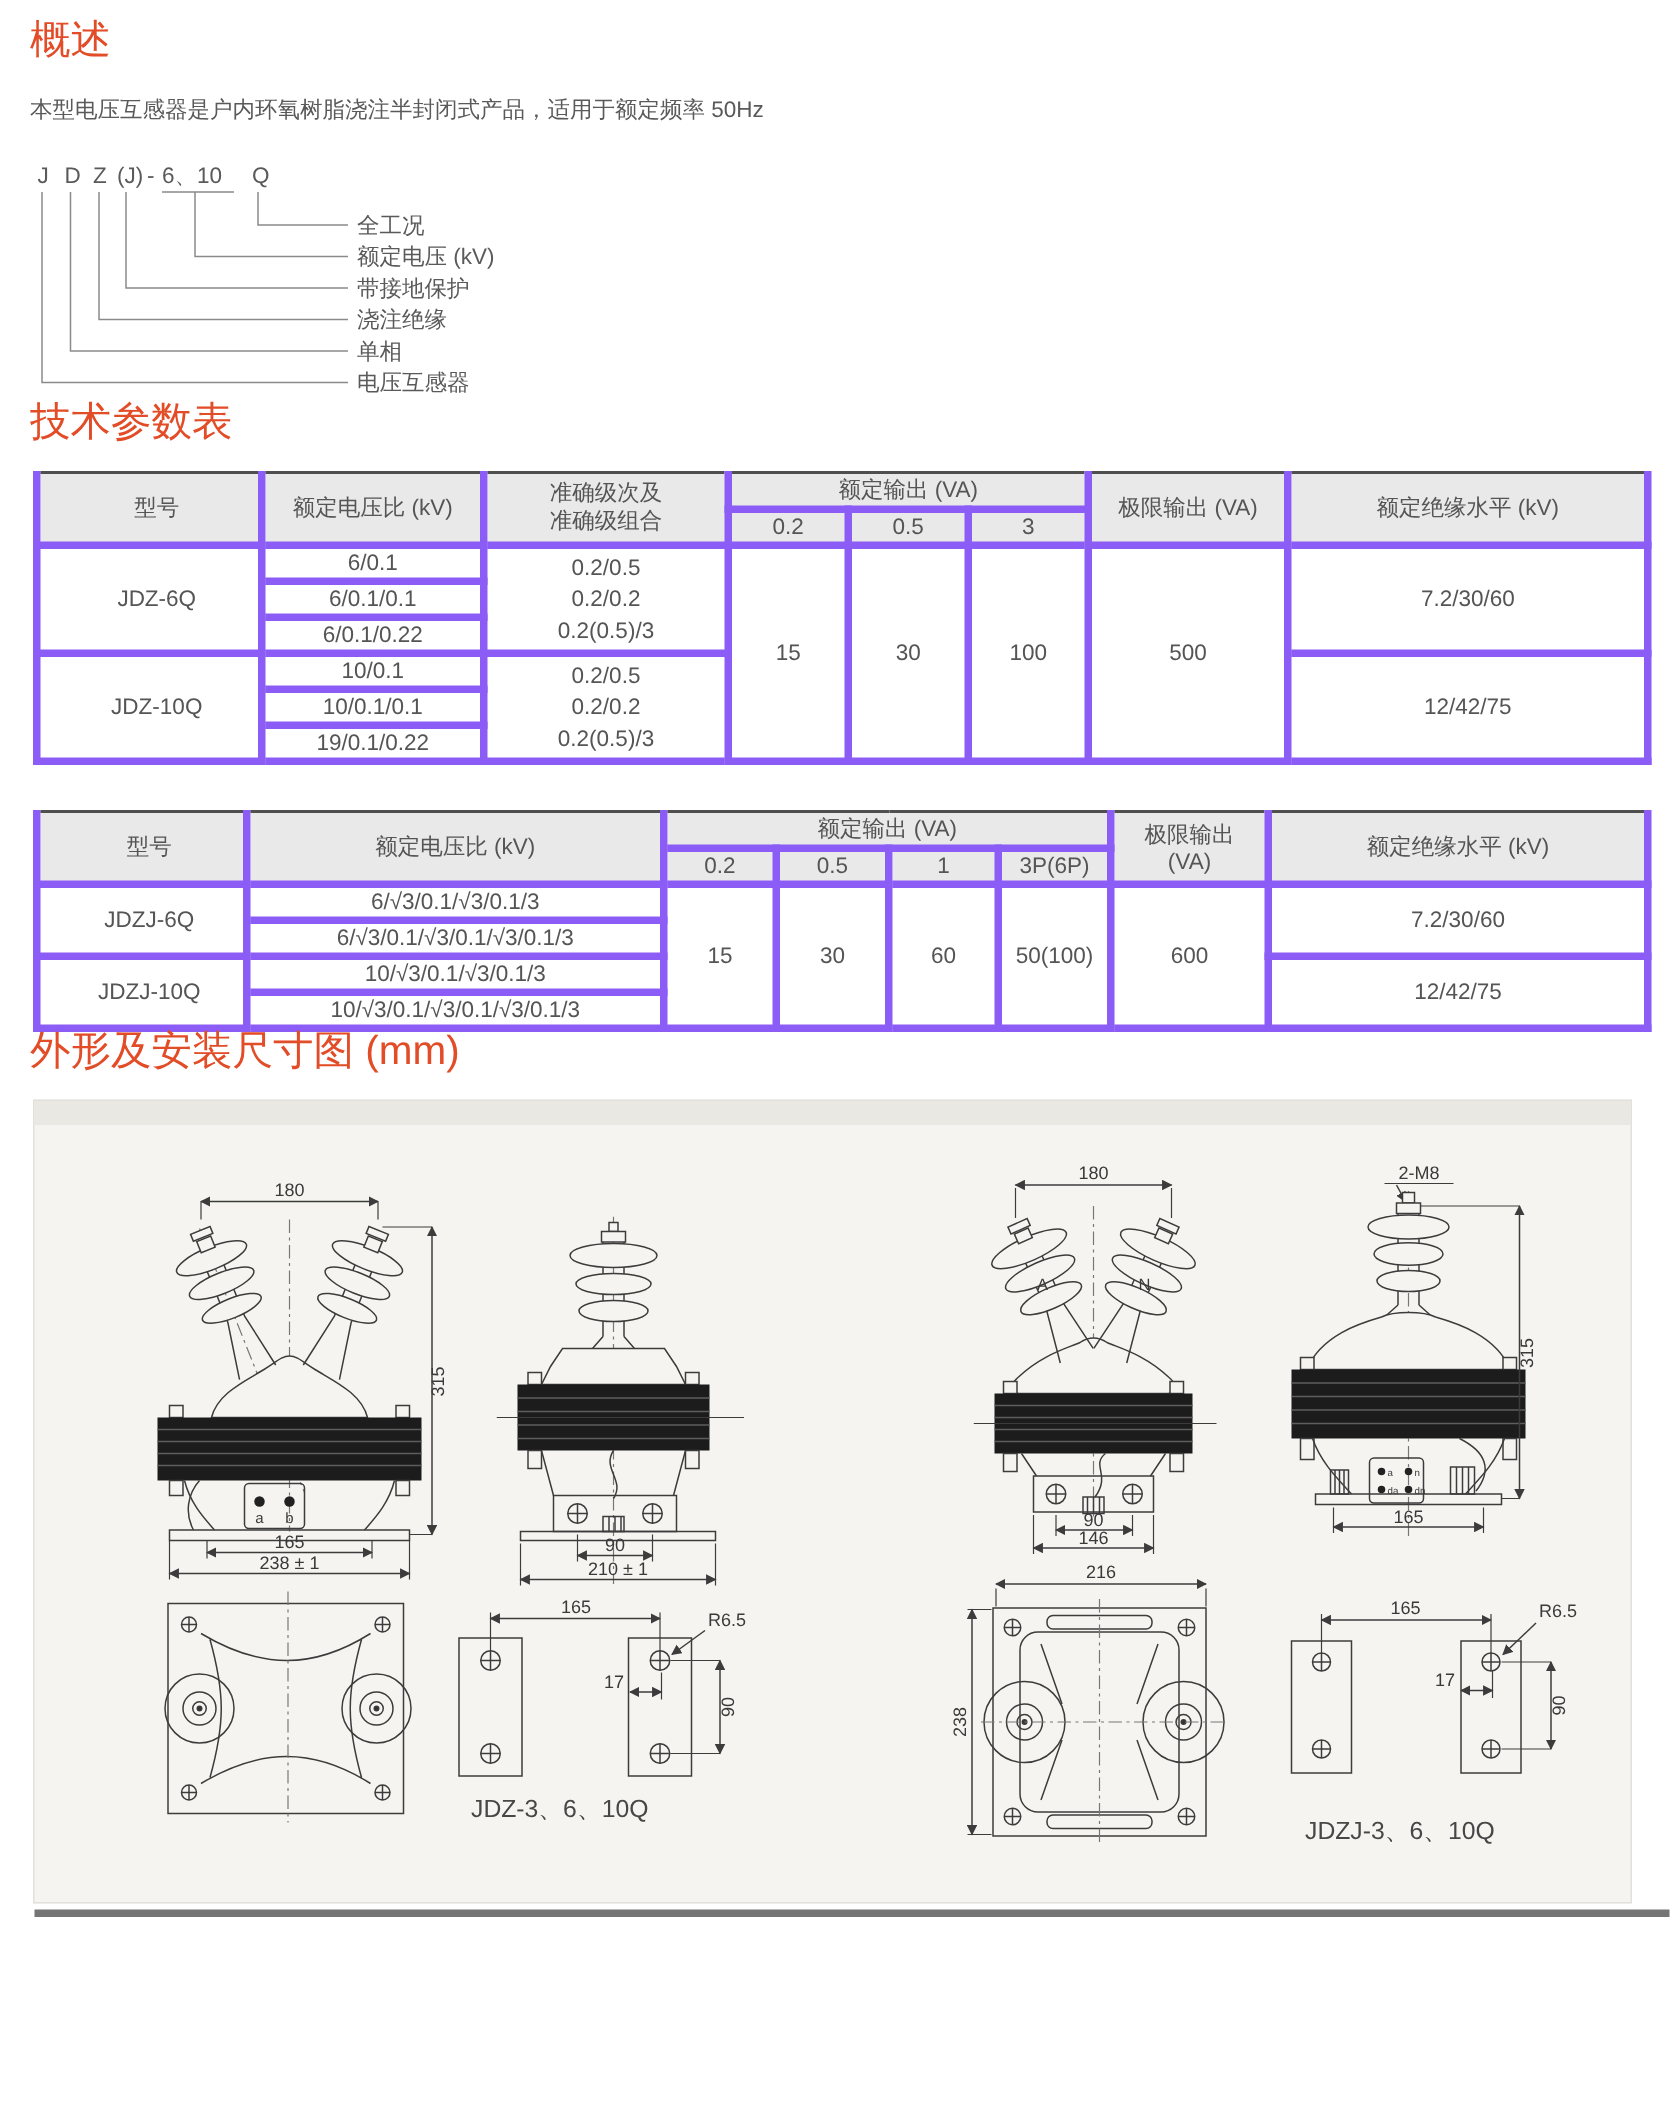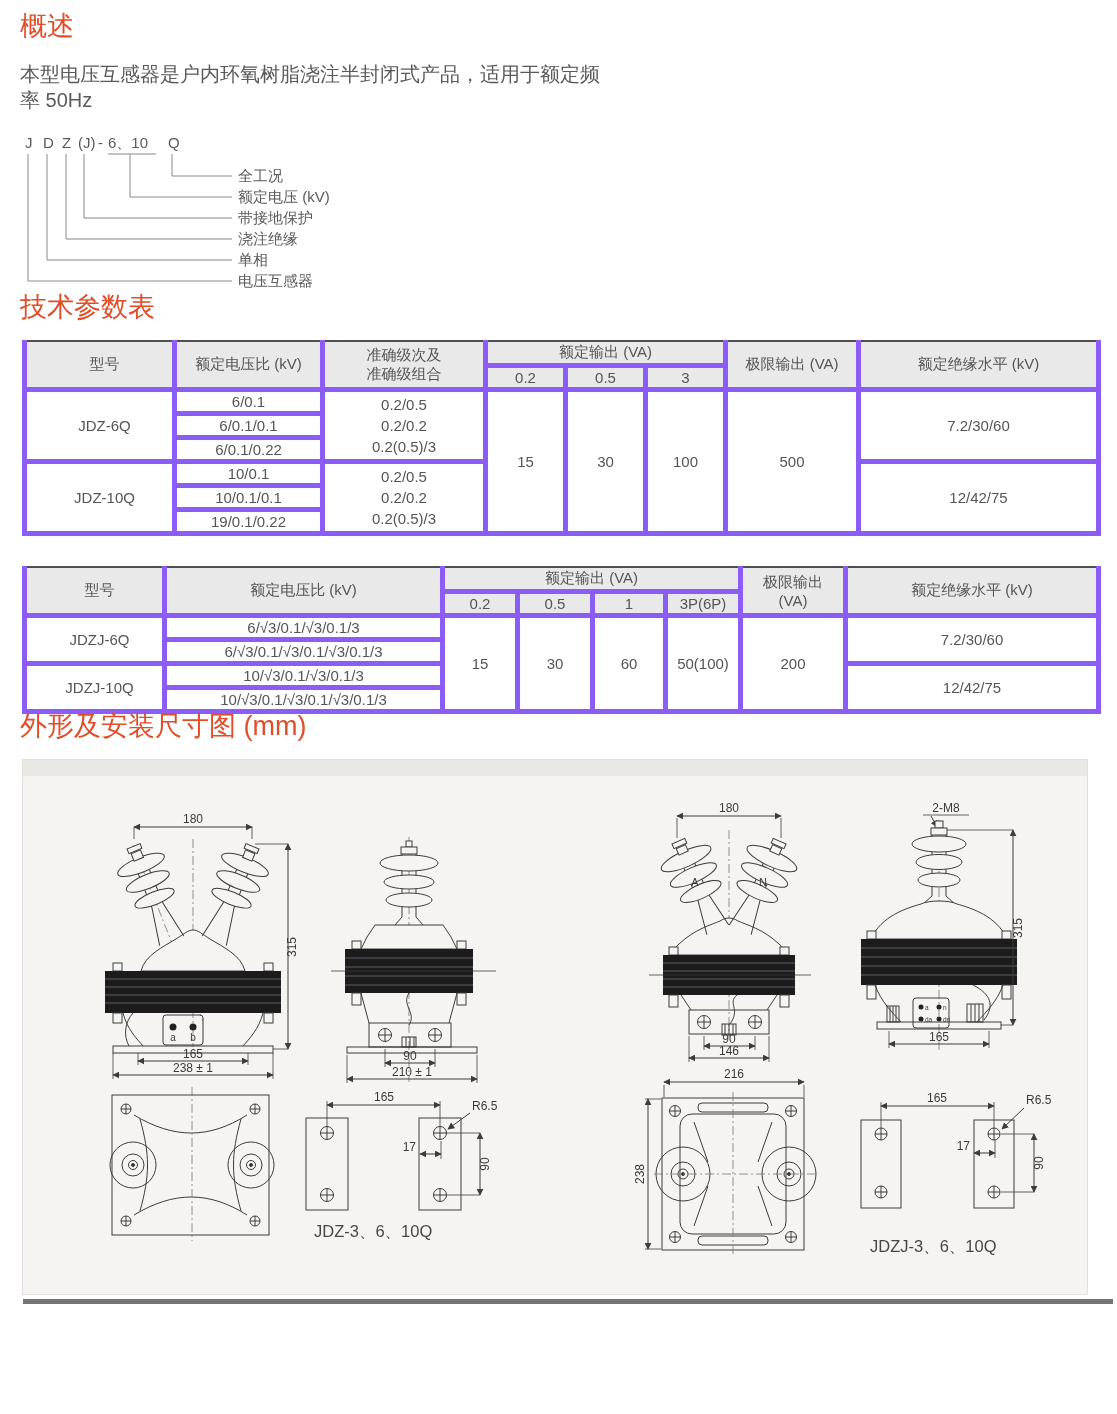--- a/index.html
+++ b/index.html
@@ -2,21 +2,21 @@
 <html><head>
 <meta charset="utf-8">
 <style>
   html,body { margin:0; padding:0; }
   body {
     width:1117px; height:1414px; background:#ffffff; overflow:hidden;
     font-family:"Liberation Sans","DejaVu Sans",sans-serif;
     padding:14px 0 0 20px; box-sizing:border-box;
   }
   h2.sec { color:#e24c27; font-size:27px; font-weight:400; margin:0; line-height:25px; }
-  .intro { color:#5a5a5a; font-size:20px; line-height:26px; margin-top:22px; width:580px; }
+  .intro { color:#5a5a5a; font-size:15px; line-height:26px; margin-top:22px; width:580px; }
   #model-diagram { display:block; margin-top:20px; }
   #model-diagram text { font-size:15px; fill:#5a5a5a; }
   .mm-title { margin-top:34px; }
   .spec-title { margin-top:44px; }
   .dims-title { margin-top:44px; }
   table.spec { border-collapse:collapse; table-layout:fixed; width:1074px; margin:0 0 0 2px; }
   .spec th, .spec td {
     border:5px solid #8b5cf6; color:#555555; font-size:15px; font-weight:400;
     text-align:center; padding:1px 4px; overflow:hidden;
   }
@@ -179,21 +179,21 @@
       </tr>
     </thead>
     <tbody>
       <tr>
         <td rowspan="2" class="al">JDZJ-6Q</td>
         <td>6/√3/0.1/√3/0.1/3</td>
         <td rowspan="4">15</td>
         <td rowspan="4">30</td>
         <td rowspan="4">60</td>
         <td rowspan="4">50(100)</td>
-        <td rowspan="4">200</td>
+        <td rowspan="4">600</td>
         <td rowspan="2">7.2/30/60</td>
       </tr>
       <tr>
           <td>6/√3/0.1/√3/0.1/√3/0.1/3</td>
         </tr>
       <tr>
         <td rowspan="2" class="al">JDZJ-10Q</td>
         <td>10/√3/0.1/√3/0.1/3</td>
         <td rowspan="2">12/42/75</td>
       </tr>

